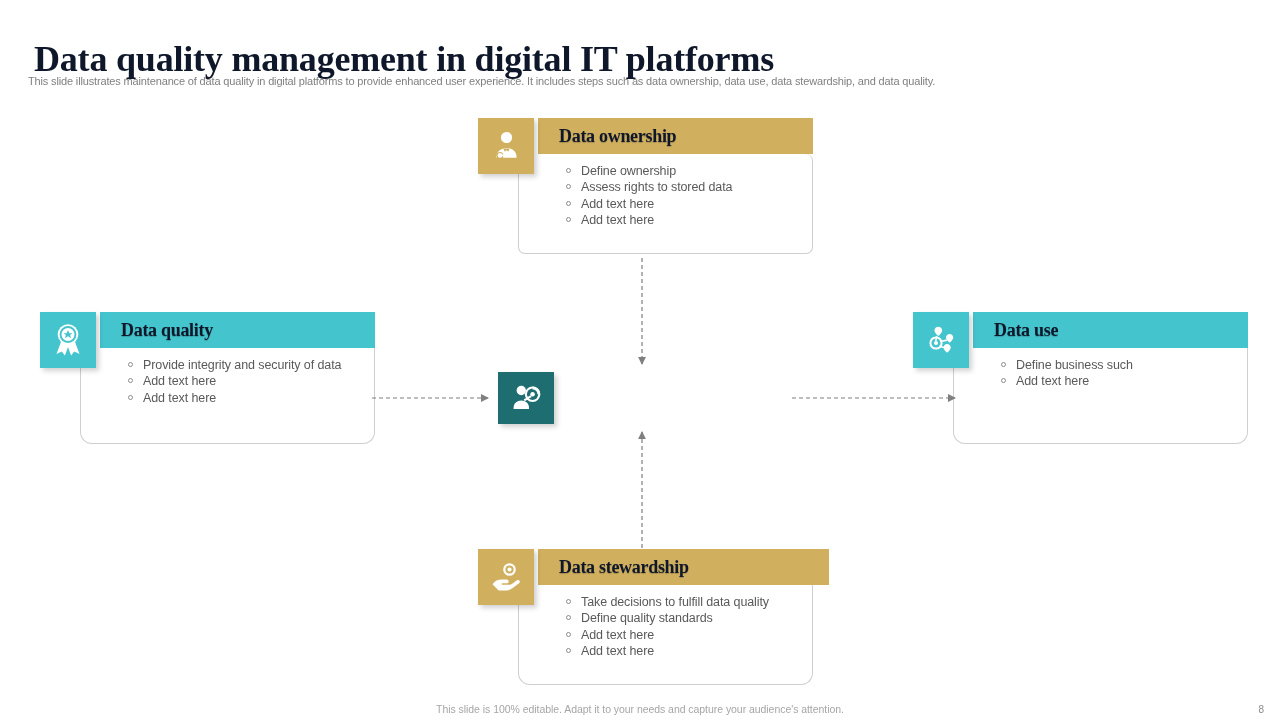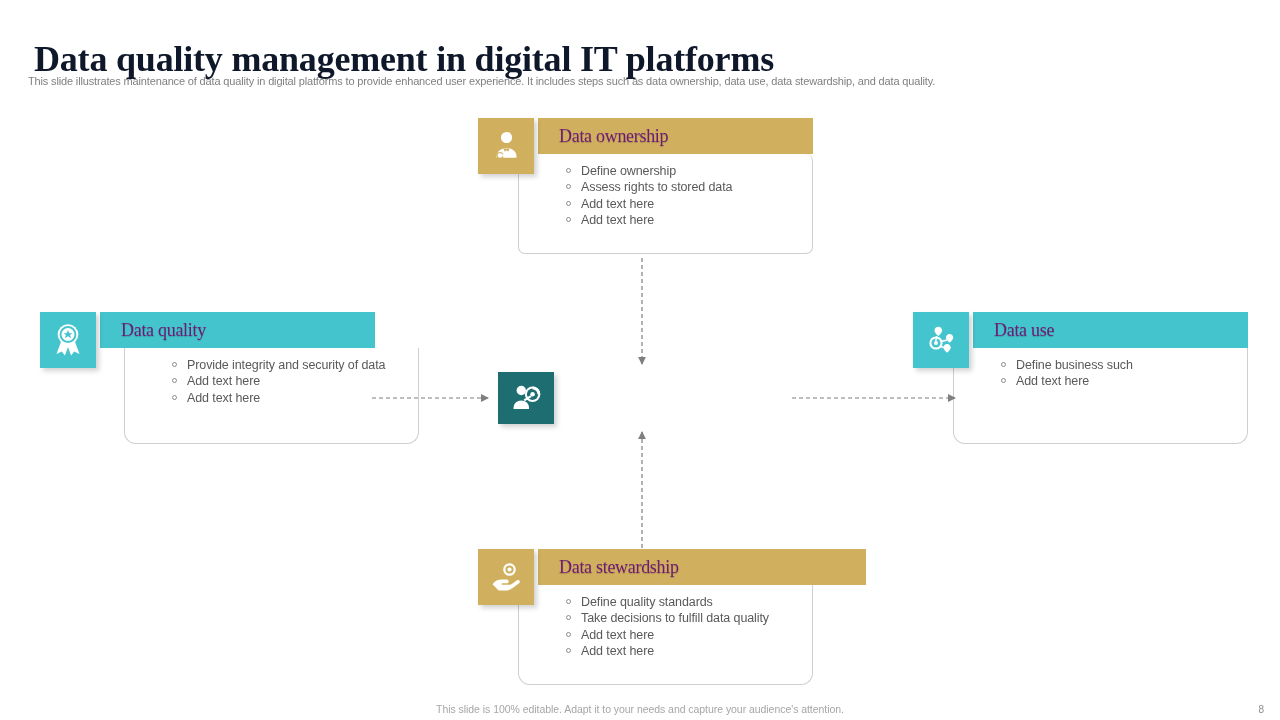--- a/index.html
+++ b/index.html
@@ -49,22 +49,22 @@
     top: 0;
     height: 36px;
     display: flex;
     align-items: center;
     box-sizing: border-box;
     padding-left: 21px;
   }
   .card-title {
     font-family: "Liberation Serif", serif;
     font-size: 18px;
-    font-weight: 400;
-    color: #701a75;
+    font-weight: 700;
+    color: #0f172a;
     letter-spacing: -0.3px;
     white-space: nowrap;
     text-shadow: 0 1px 1px rgba(0,0,0,0.20);
   }
   .card-body {
     position: absolute;
     left: 40px;
     top: 36px;
     box-sizing: border-box;
     border: 1px solid #cfcfcf;
@@ -118,28 +118,28 @@
   .teal .card-header, .teal .icon-tile { background: #44c5cd; }
   .dteal .center-bar, .dteal .icon-tile { background: #1e6d71; }
 
   
   #card-ownership    { left: 478px; top: 118px; width: 335px; }
   #card-ownership   .card-header { width: 275px; }
   #card-ownership   .card-body   { width: 295px; height: 100px; border-radius: 7px; }
 
   #card-quality      { left: 40px;  top: 312px; width: 335px; }
   #card-quality     .card-header { width: 275px; }
-  #card-quality     .card-body   { width: 295px; height: 96px; margin-left: 44px; }
+  #card-quality     .card-body   { width: 295px; height: 96px; }
 
   #card-use          { left: 913px; top: 312px; width: 335px; }
   #card-use         .card-header { width: 275px; }
   #card-use         .card-body   { width: 295px; height: 96px; }
 
   #card-stewardship  { left: 478px; top: 549px; width: 335px; }
-  #card-stewardship .card-header { width: 328px; }
+  #card-stewardship .card-header { width: 291px; }
   #card-stewardship .card-body   { width: 295px; height: 100px; }
 
   
   #center-node {
     position: absolute;
     left: 498px;
     top: 372px;
     width: 292px;
     height: 52px;
   }
@@ -285,22 +285,22 @@
       <rect x="12" y="13" width="1.6" height="5" transform="rotate(12 12 13)"></rect>
       <rect x="16" y="17.8" width="7" height="1.6" transform="rotate(-12 16 17.8)"></rect>
       <rect x="15.5" y="22.5" width="6" height="1.6" transform="rotate(14 15.5 22.5)"></rect>
     </svg>
   </div>
 </div>
 
 <div class="card gold" id="card-stewardship">
   <div class="card-body">
     <ul class="bullet-list">
+      <li>Take  decisions to fulfill data quality</li>
       <li>Define  quality standards</li>
-      <li>Take  decisions to fulfill data quality</li>
       <li>Add text here</li>
       <li>Add text here</li>
     </ul>
   </div>
   <div class="card-header">
     <span class="card-title">Data stewardship</span>
   </div>
   <div class="icon-tile">
     <svg width="34" height="34" viewBox="0 0 34 34" fill="#ffffff">
       <circle cx="20.5" cy="9.5" r="6.3"></circle>

